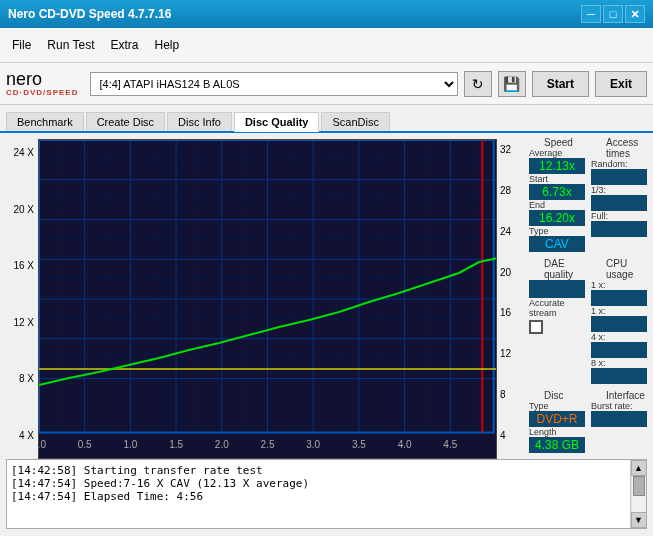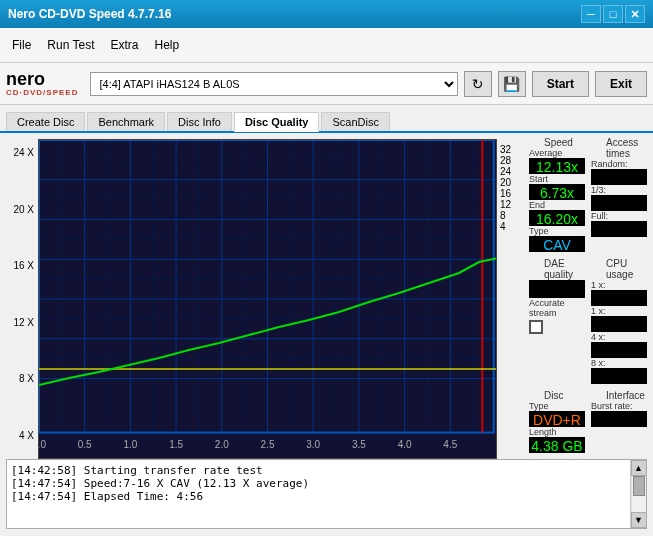--- a/index.html
+++ b/index.html
@@ -49,21 +49,21 @@
       height: 42px;
       display: flex;
       align-items: center;
       padding: 4px 6px;
       gap: 6px;
       border-bottom: 1px solid #ccc;
     }
     .nero-logo {
       display: flex; flex-direction: column; align-items: flex-start; margin-right: 6px;
     }
-    .nero-text { color: black; font-size: 18px; font-weight: bold; line-height: 1; }
+    .nero-text { color: black; font-size: 18px; font-weight: normal; line-height: 1; }
     .nero-sub { color: #c0392b; font-size: 8px; font-weight: bold; letter-spacing: 1px; }
     .drive-select {
       flex: 1;
       height: 24px;
       font-size: 11px;
       border: 1px solid #999;
       background: white;
       padding: 0 4px;
     }
     .toolbar-icon-btn {
@@ -119,23 +119,23 @@
     .right-panel {
       width: 130px;
       padding: 4px 6px;
       display: flex;
       flex-direction: column;
       gap: 2px;
     }
     .stat-label { font-size: 10px; color: #333; margin-left: 15px; }
     .mini-label { font-size: 9px; color: #333; }
     .mini-value {
-      background: #000000;
+      background: #0c4a6e;
       color: #00ff00;
-      font-size: 14px;
+      font-size: 12px;
       display: block;
       text-align: center;
       padding: 1px 2px;
       height: 16px;
     }
 
     
     .checkbox-row {
       display: flex;
       align-items: center;
@@ -224,22 +224,22 @@
   <select class="drive-select">
     <option>[4:4]  ATAPI iHAS124  B AL0S</option>
   </select>
   <div class="toolbar-icon-btn">↻</div>
   <div class="toolbar-icon-btn">💾</div>
   <button class="start-btn">Start</button>
   <button class="exit-btn">Exit</button>
 </div>
 
 <div class="tabs-bar">
+  <div class="tab">Benchmark</div>
   <div class="tab">Create Disc</div>
-  <div class="tab">Benchmark</div>
   <div class="tab">Disc Info</div>
   <div class="tab active">Disc Quality</div>
   <div class="tab">ScanDisc</div>
 </div>
 
 <div style="display:flex; height:326px; background:#f0f0f0;">
 
   <div style="display:flex; flex:1; margin: 6px 2px 0 6px;">
 
     <div style="width:32px; display:flex; flex-direction:column; justify-content:space-between; padding: 8px 0 18px 0; align-items:flex-end; padding-right:4px;">
@@ -329,21 +329,21 @@
         <text x="30%" y="97%" fill="#aaaaaa" font-size="10" text-anchor="middle">1.5</text>
         <text x="40%" y="97%" fill="#aaaaaa" font-size="10" text-anchor="middle">2.0</text>
         <text x="50%" y="97%" fill="#aaaaaa" font-size="10" text-anchor="middle">2.5</text>
         <text x="60%" y="97%" fill="#aaaaaa" font-size="10" text-anchor="middle">3.0</text>
         <text x="70%" y="97%" fill="#aaaaaa" font-size="10" text-anchor="middle">3.5</text>
         <text x="80%" y="97%" fill="#aaaaaa" font-size="10" text-anchor="middle">4.0</text>
         <text x="90%" y="97%" fill="#aaaaaa" font-size="10" text-anchor="middle">4.5</text>
       </svg>
     </div>
 
-    <div style="width:24px; display:flex; flex-direction:column; padding: 5px 0 18px 0; align-items:flex-start; padding-left:3px;">
+    <div style="width:24px; display:flex; flex-direction:column; justify-content:space-between; padding: 5px 0 18px 0; align-items:flex-start; padding-left:3px;">
       <span style="font-size:10px;">32</span>
       <span style="font-size:10px;">28</span>
       <span style="font-size:10px;">24</span>
       <span style="font-size:10px;">20</span>
       <span style="font-size:10px;">16</span>
       <span style="font-size:10px;">12</span>
       <span style="font-size:10px;">8</span>
       <span style="font-size:10px;">4</span>
     </div>
   </div>

